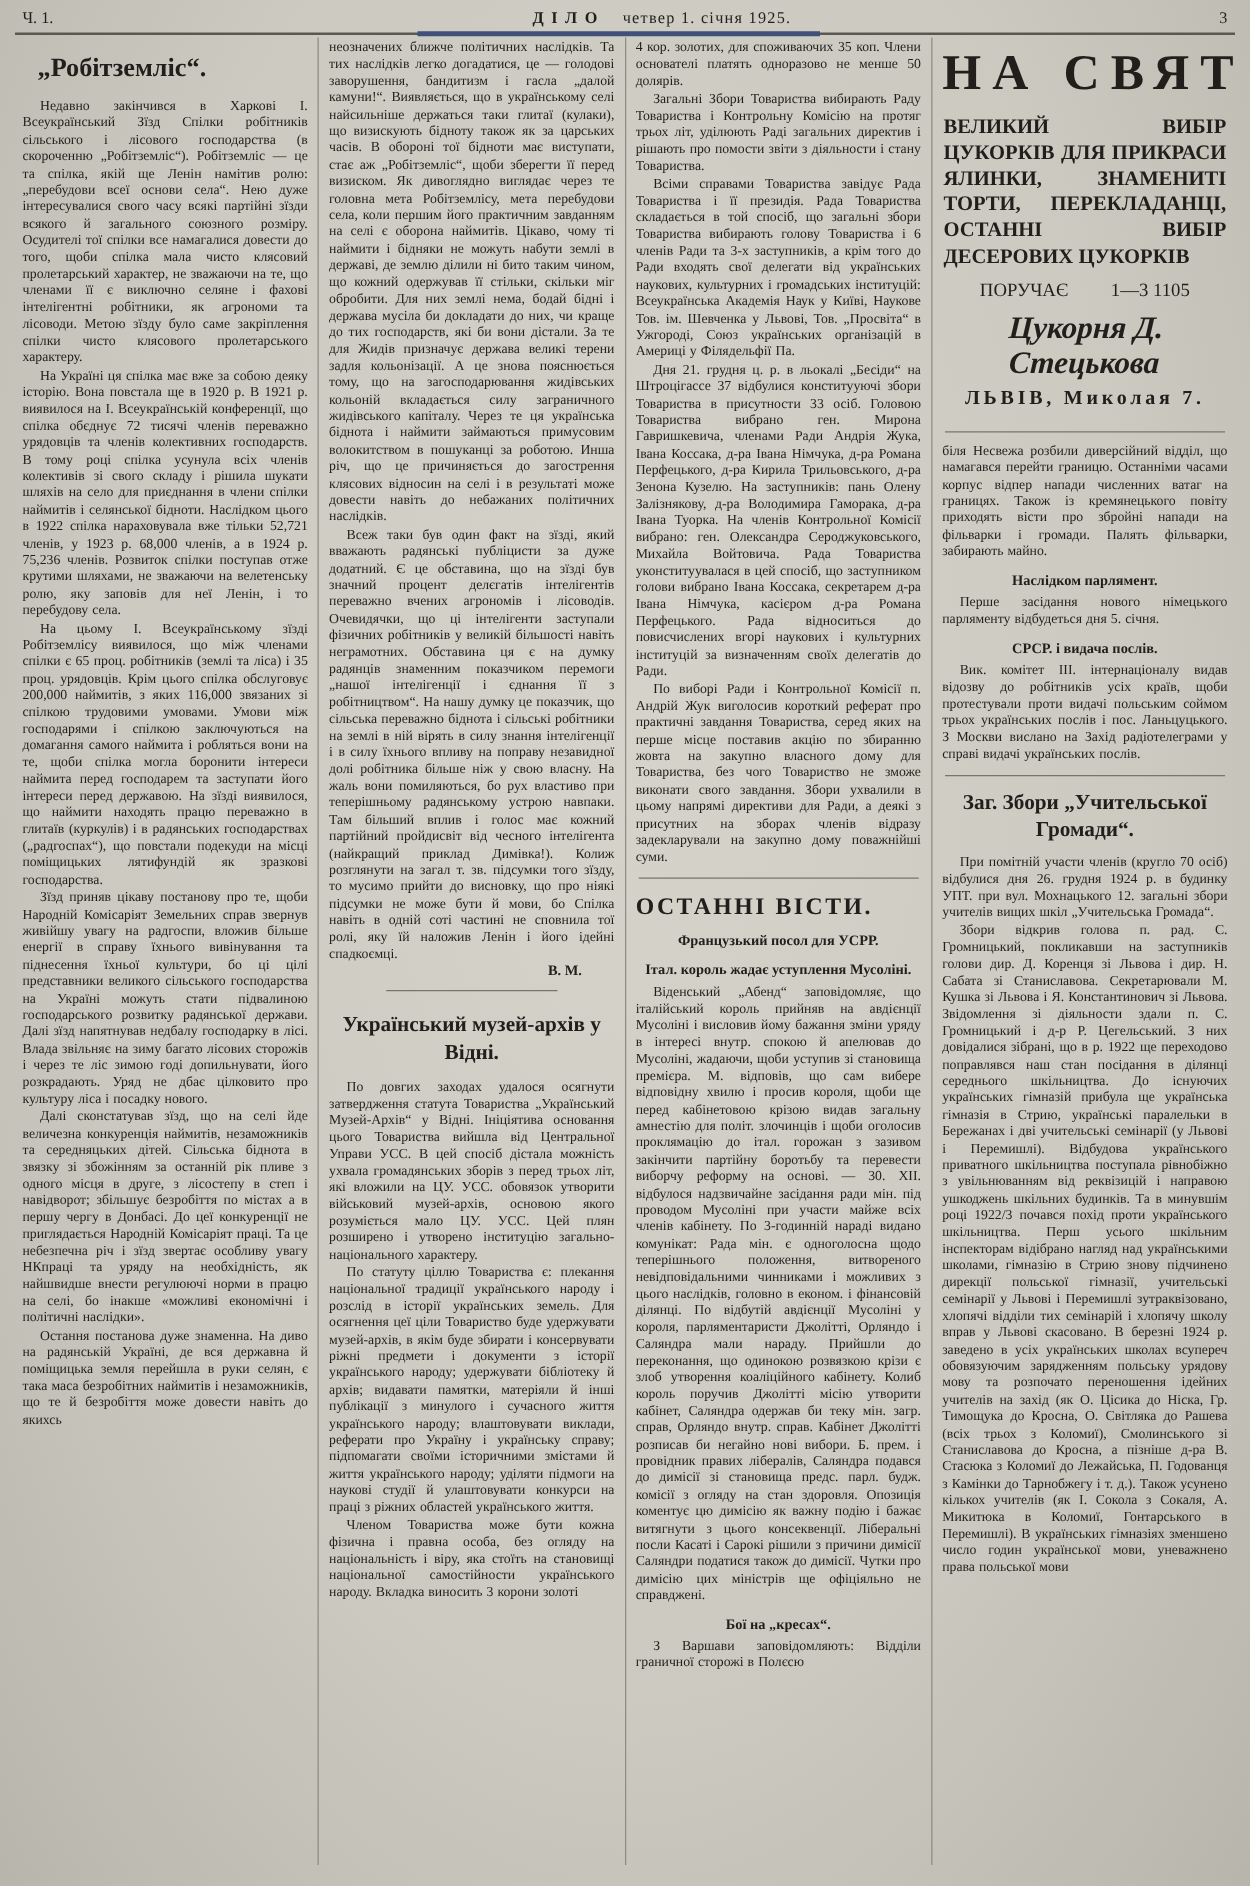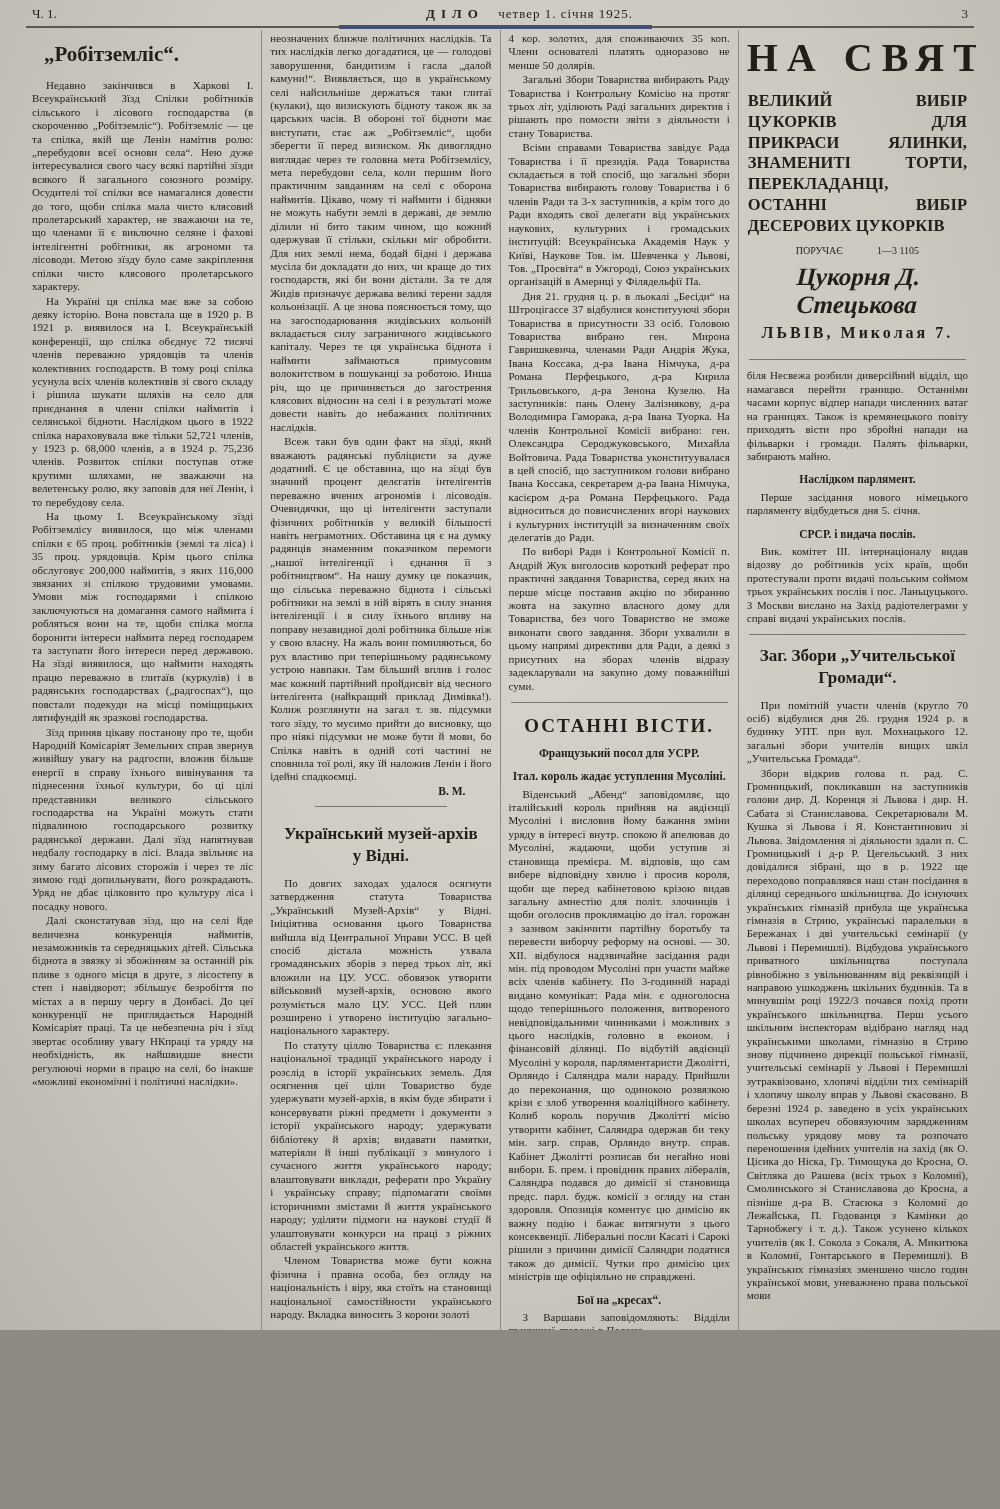--- a/index.html
+++ b/index.html
@@ -1,21 +1,21 @@
 <!DOCTYPE html>
 <html><head>
 <meta charset="utf-8">
 <style>
   html,body { margin:0; padding:0; background:#8d8a83; }
   .page {
     position:relative;
-    width:1000px; height:1330px;
+    width:1000px; height:1509px;
     margin:0 auto;
     box-sizing:border-box;
-    padding:4px 24px 0;
+    padding:4px 10px 0;
     background:#cdcac2;
     background-image:radial-gradient(ellipse at 50% 40%, #d6d3cb 0%, #ccc9c1 60%, #b8b5ad 100%);
     font-family:"Liberation Serif","DejaVu Serif",serif;
     color:#201f1b;
     overflow:hidden;
   }
   
   .masthead { display:flex; justify-content:space-between; align-items:baseline; padding:2px 8px 3px; font-size:13px; }
   .mast-center { font-size:13px; letter-spacing:1px;margin-left:41px; }
   .mast-title { font-weight:bold; letter-spacing:6px; margin-right:10px; }
@@ -24,29 +24,29 @@
   
   .columns { display:flex; align-items:stretch; height:1462px; }
   .col { flex:1 1 0; padding:2px 8px 6px; overflow:hidden; }
   .col + .col { border-left:1px solid #8f8c84; }
   
   .body-text p { margin:0 0 1px; text-indent:14px; text-align:justify; font-size:11px; line-height:13.4px; word-spacing:0.5px; }
   .cont > p:first-child { text-indent:0; }
   .art-title { font-size:21px; font-weight:bold; margin:10px 0 12px 12px; }
   .art2-title { font-size:17px; font-weight:bold; text-align:center; margin:16px 8px 10px; line-height:1.3; }
   .byline { text-align:right; font-weight:bold; font-size:11.5px; padding-right:26px; margin:1px 0 0; }
-  .news-header { font-size:19px; font-weight:bold; text-align:center; letter-spacing:2px; margin:12px 0 4px; }
+  .news-header { font-size:19px; font-weight:bold; letter-spacing:2px; margin:12px 0 4px; }
   .sub-title { font-size:11.5px; font-weight:bold; text-align:center; margin:9px 4px 4px; line-height:1.25; }
   .rule-h { border-top:1px solid #78756d; margin:9px 2px; }
   .rule-h.short { width:60%; margin:9px auto; }
   
   .ad { text-align:center; padding:0 0 4px; }
   .ad-title { font-size:40px; font-weight:bold; letter-spacing:9px; margin:2px 0 10px; white-space:nowrap; }
   .ad-body { font-size:16.5px; font-weight:bold; text-align:justify; line-height:1.26; padding:0 1px; }
-  .ad-meta { display:flex; justify-content:center; gap:34px; font-size:10px; margin:9px 0 7px; }
+  .ad-meta { display:flex; justify-content:center; gap:34px; font-size:15px; margin:9px 0 7px; }
   .ad-shop { font-size:25px; font-weight:bold; font-style:italic; margin:4px 0 5px; transform:skewX(-3deg); }
   .ad-city { font-size:16px; font-weight:bold; letter-spacing:3px; margin-bottom:4px; }
   .assembly-title { font-size:17px; font-weight:bold; text-align:center; margin:10px 4px 9px; line-height:1.3; }
 </style>
 </head>
 <body>
 
 <div class="page">
 
   <header class="masthead">
@@ -64,20 +64,21 @@
   <main class="columns">
 
     <section class="col">
       <h1 class="art-title">„Робітземліс“.</h1>
       <div class="body-text">
           <p>Недавно закінчився в Харкові І. Всеукраїнський Зїзд Спілки робітників сільського і лісового господарства (в скороченню „Робітземліс“). Робітземліс — це та спілка, якій ще Ленін намітив ролю: „перебудови всеї основи села“. Нею дуже інтересувалися свого часу всякі партійні зїзди всякого й загального союзного розміру. Осудителі тої спілки все намагалися довести до того, щоби спілка мала чисто клясовий пролетарський характер, не зважаючи на те, що членами її є виключно селяне і фахові інтелігентні робітники, як агрономи та лісоводи. Метою зїзду було саме закріплення спілки чисто клясового пролетарського характеру.</p>
           <p>На Україні ця спілка має вже за собою деяку історію. Вона повстала ще в 1920 р. В 1921 р. виявилося на І. Всеукраїнській конференції, що спілка обєднує 72 тисячі членів переважно урядовців та членів колективних господарств. В тому році спілка усунула всіх членів колективів зі свого складу і рішила шукати шляхів на село для приєднання в члени спілки наймитів і селянської бідноти. Наслідком цього в 1922 спілка нараховувала вже тільки 52,721 членів, у 1923 р. 68,000 членів, а в 1924 р. 75,236 членів. Розвиток спілки поступав отже крутими шляхами, не зважаючи на велетенську ролю, яку заповів для неї Ленін, і то перебудову села.</p>
           <p>На цьому І. Всеукраїнському зїзді Робітземлісу виявилося, що між членами спілки є 65 проц. робітників (землі та ліса) і 35 проц. урядовців. Крім цього спілка обслуговує 200,000 наймитів, з яких 116,000 звязаних зі спілкою трудовими умовами. Умови між господарями і спілкою заключуються на домагання самого наймита і робляться вони на те, щоби спілка могла боронити інтереси наймита перед господарем та заступати його інтереси перед державою. На зїзді виявилося, що наймити находять працю переважно в глитаїв (куркулів) і в радянських господарствах („радгоспах“), що повстали подекуди на місці поміщицьких лятифундій як зразкові господарства.</p>
           <p>Зїзд приняв цікаву постанову про те, щоби Народній Комісаріят Земельних справ звернув живійшу увагу на радгоспи, вложив більше енергії в справу їхнього вивінування та піднесення їхньої культури, бо ці цілі представники великого сільського господарства на Україні можуть стати підвалиною господарського розвитку радянської держави. Далі зїзд напятнував недбалу господарку в лісі. Влада звільняє на зиму багато лісових сторожів і через те ліс зимою годі допильнувати, його розкрадають. Уряд не дбає цілковито про культуру ліса і посадку нового.</p>
           <p>Далі сконстатував зїзд, що на селі йде величезна конкуренція наймитів, незаможників та середняцьких дітей. Сільська біднота в звязку зі збожінням за останній рік пливе з одного місця в друге, з лісостепу в степ і навідворот; збільшує безробіття по містах а в першу чергу в Донбасі. До цеї конкуренції не приглядається Народній Комісаріят праці. Та це небезпечна річ і зїзд звертає особливу увагу НКпраці та уряду на необхідність, як найшвидше внести регулюючі норми в працю на селі, бо інакше «можливі економічні і політичні наслідки».</p>
+          <p>Остання постанова дуже знаменна. На диво на радянській Україні, де вся державна й поміщицька земля перейшла в руки селян, є така маса безробітних наймитів і незаможників, що те й безробіття може довести навіть до якихсь</p>
         </div>
     </section>
 
     <section class="col">
       <div class="body-text cont">
           <p>неозначених ближче політичних наслідків. Та тих наслідків легко догадатися, це — голодові заворушення, бандитизм і гасла „далой камуни!“. Виявляється, що в українському селі найсильніше держаться таки глитаї (кулаки), що визискують бідноту також як за царських часів. В обороні тої бідноти має виступати, стає аж „Робітземліс“, щоби зберегти її перед визиском. Як дивоглядно виглядає через те головна мета Робітземлісу, мета перебудови села, коли першим його практичним завданням на селі є оборона наймитів. Цікаво, чому ті наймити і бідняки не можуть набути землі в державі, де землю ділили ні бито таким чином, що кожний одержував її стільки, скільки міг обробити. Для них землі нема, бодай бідні і держава мусіла би докладати до них, чи краще до тих господарств, які би вони дістали. За те для Жидів призначує держава великі терени задля кольонізації. А це знова пояснюється тому, що на загосподарювання жидівських кольоній вкладається силу заграничного жидівського капіталу. Через те ця українська біднота і наймити займаються примусовим волокитством в пошуканці за роботою. Инша річ, що це причиняється до загострення клясових відносин на селі і в результаті може довести навіть до небажаних політичних наслідків.</p>
           <p>Всеж таки був один факт на зїзді, який вважають радянські публіцисти за дуже додатний. Є це обставина, що на зїзді був значний процент делєгатів інтелігентів переважно вчених агрономів і лісоводів. Очевидячки, що ці інтелігенти заступали фізичних робітників у великій більшості навіть неграмотних. Обставина ця є на думку радянців знаменним показчиком перемоги „нашої інтелігенції і єднання її з робітництвом“. На нашу думку це показчик, що сільська переважно біднота і сільські робітники на землі в ній вірять в силу знання інтелігенції і в силу їхнього впливу на поправу незавидної долі робітника більше ніж у свою власну. На жаль вони помиляються, бо рух властиво при теперішньому радянському устрою навпаки. Там більший вплив і голос має кожний партійний пройдисвіт від чесного інтелігента (найкращий приклад Димівка!). Колиж розглянути на загал т. зв. підсумки того зїзду, то мусимо прийти до висновку, що про ніякі підсумки не може бути й мови, бо Спілка навіть в одній соті частині не сповнила тої ролі, яку їй наложив Ленін і його ідейні спадкоємці.</p>
         </div>
       <div class="byline">В. М.</div>
       <div class="rule-h short"></div>

